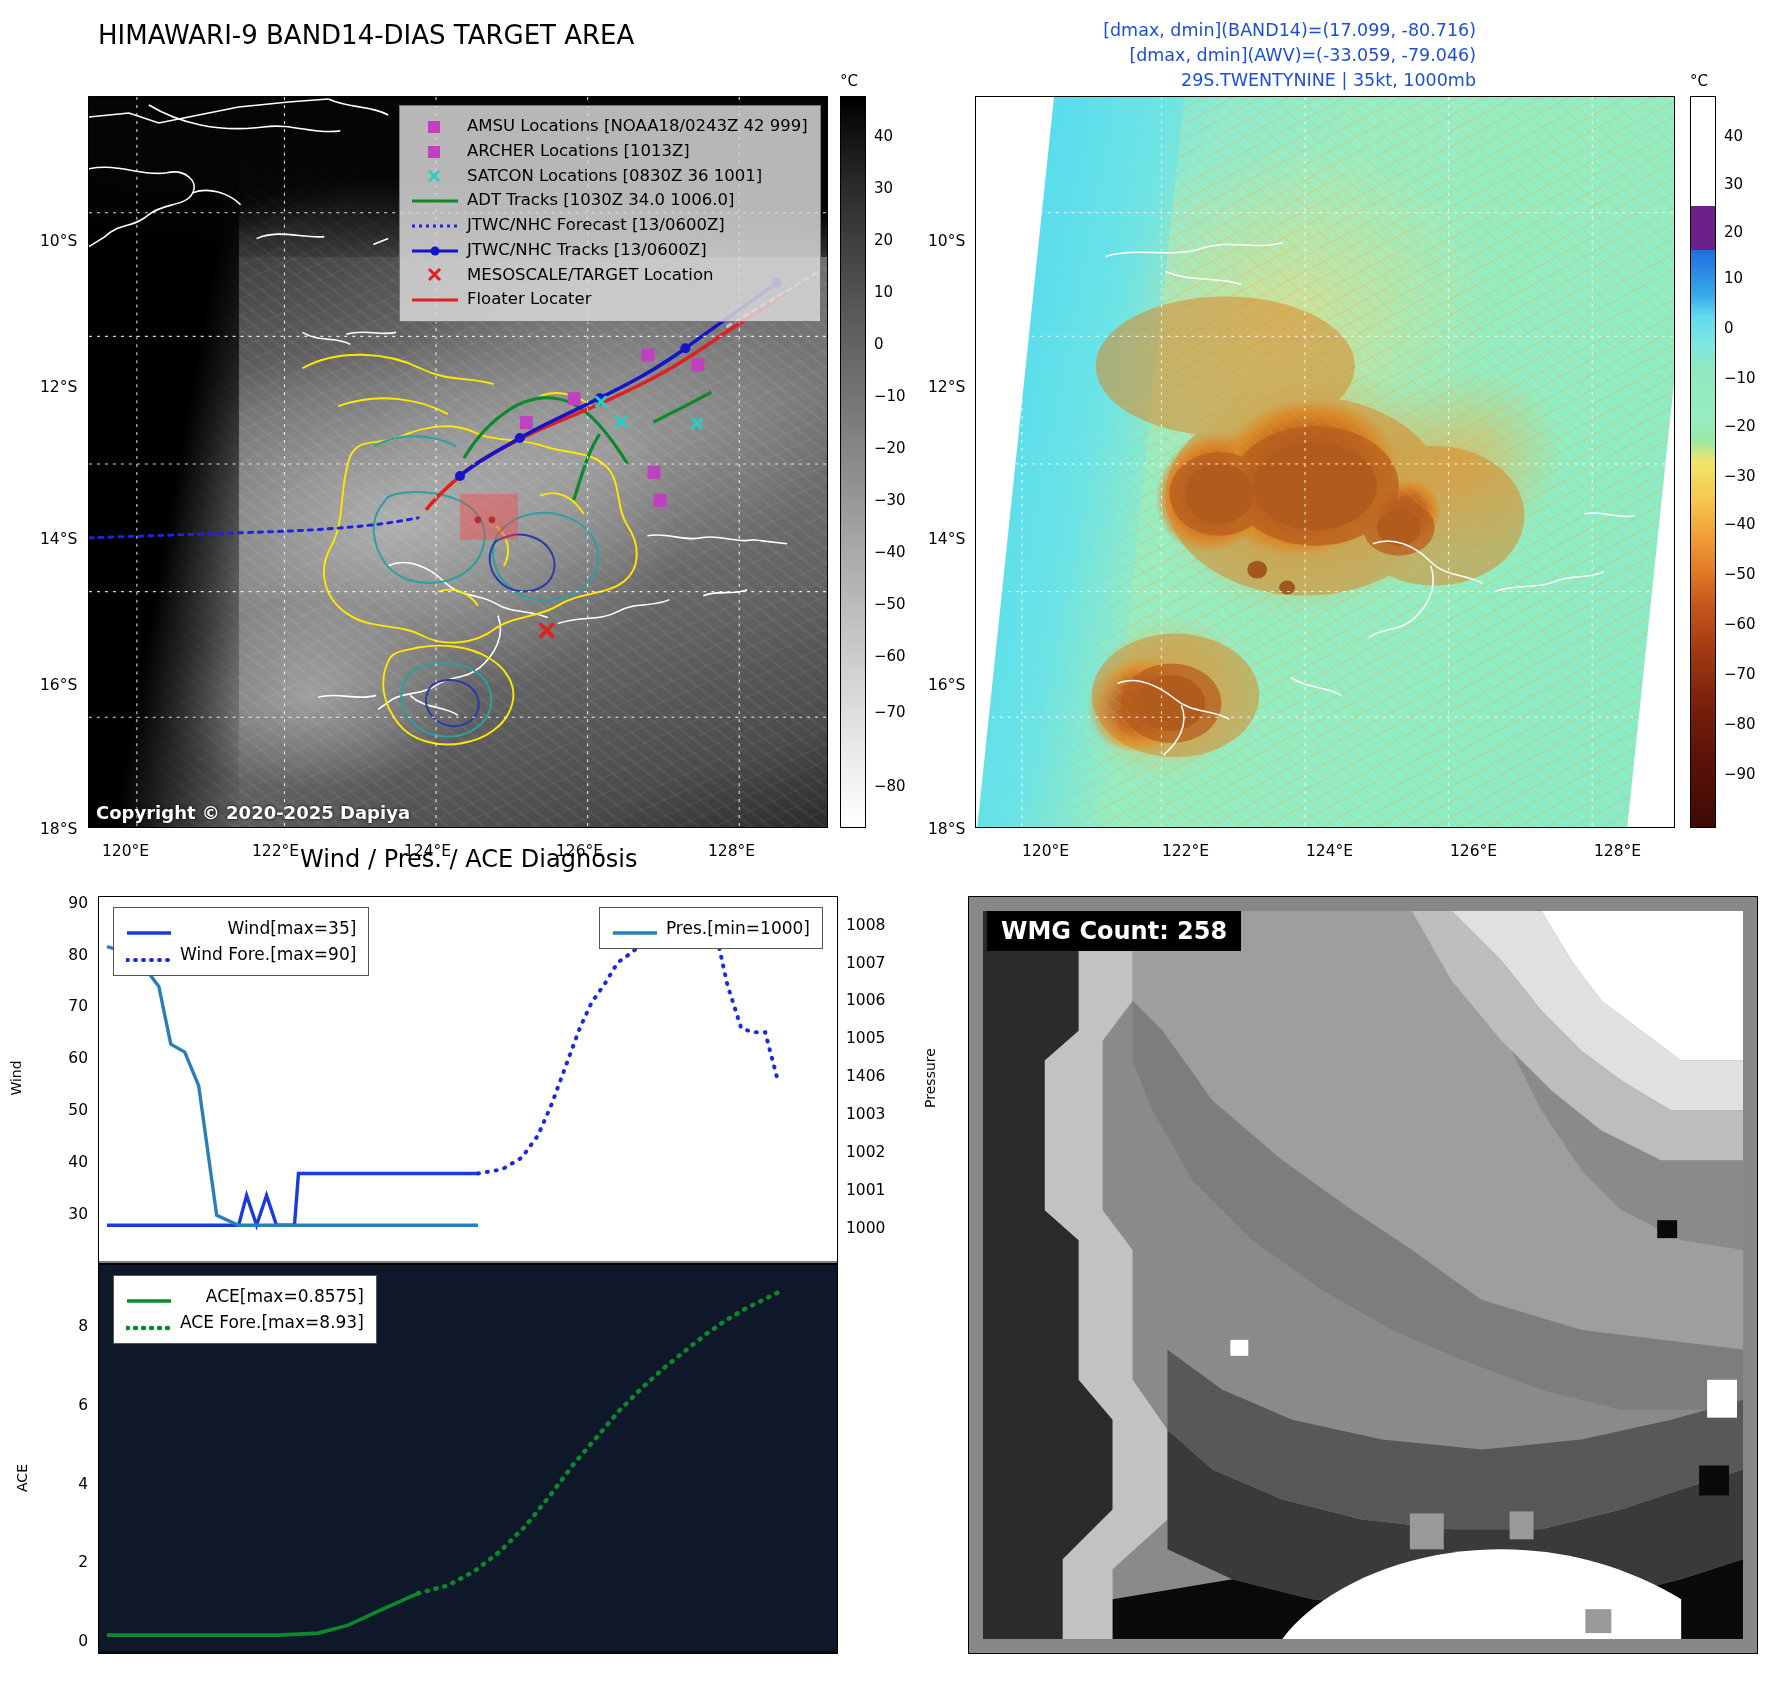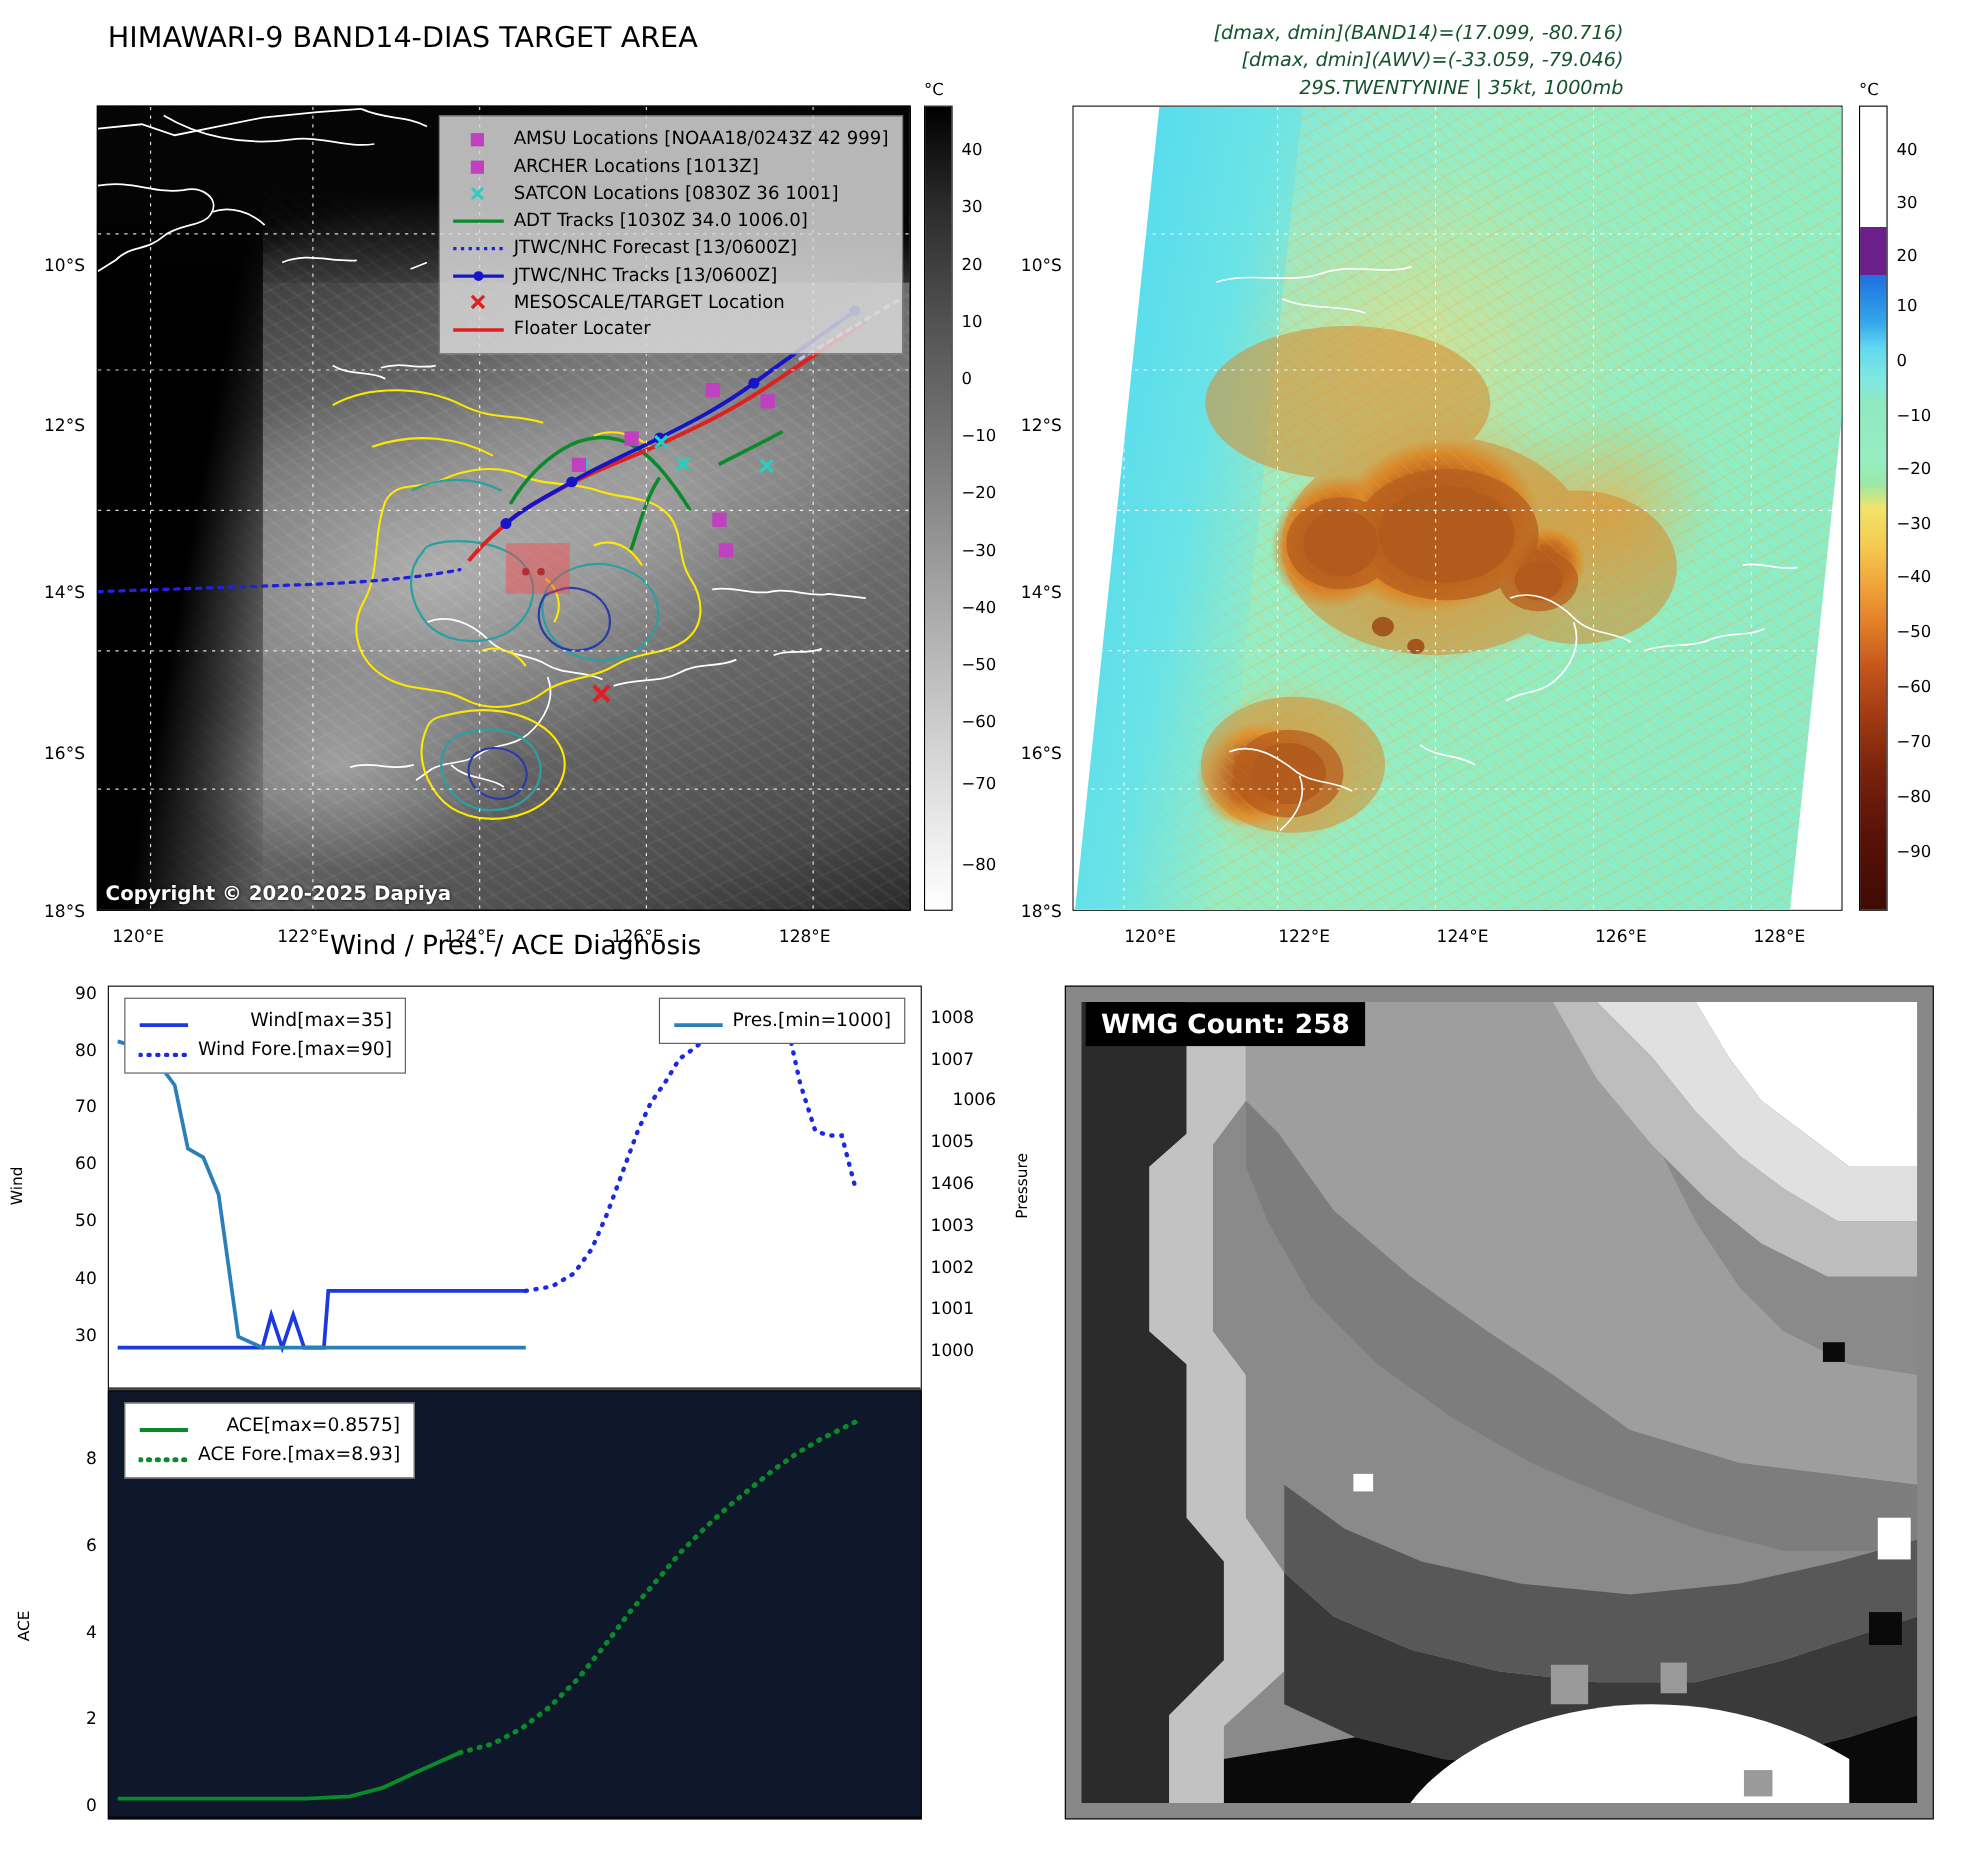--- a/index.html
+++ b/index.html
@@ -28,23 +28,22 @@
     font-size: 26px;
     color: #000;
     line-height: 1.32;
   }
   #header-right {
     position: absolute;
     right: 20px;
     top: 18px;
     text-align: right;
     font-size: 17.5px;
-    color: #14532d;
+    color: #1d4ed8;
     line-height: 1.42;
-    font-style: italic;
   }
 
   
   #panel-ir {
     position: absolute;
     left: 88px;
     top: 96px;
     width: 740px;
     height: 732px;
     background: #000;
@@ -591,21 +590,21 @@
   <div class="tickl" style="left:44px; width:44px; top:955px;">80</div>
   <div class="tickl" style="left:44px; width:44px; top:1006px;">70</div>
   <div class="tickl" style="left:44px; width:44px; top:1058px;">60</div>
   <div class="tickl" style="left:44px; width:44px; top:1110px;">50</div>
   <div class="tickl" style="left:44px; width:44px; top:1162px;">40</div>
   <div class="tickl" style="left:44px; width:44px; top:1214px;">30</div>
   <div class="yaxis-label" style="left:-2px; top:1070px; transform: rotate(-90deg);">Wind</div>
 
   <div class="tickl" style="left:846px; top:925px;">1008</div>
   <div class="tickl" style="left:846px; top:963px;">1007</div>
-  <div class="tickl" style="left:846px; top:1000px;margin-left:20px;">1006</div>
+  <div class="tickl" style="left:846px; top:1000px;">1006</div>
   <div class="tickl" style="left:846px; top:1038px;">1005</div>
   <div class="tickl" style="left:846px; top:1076px;">1406</div>
   <div class="tickl" style="left:846px; top:1114px;">1003</div>
   <div class="tickl" style="left:846px; top:1152px;">1002</div>
   <div class="tickl" style="left:846px; top:1190px;">1001</div>
   <div class="tickl" style="left:846px; top:1228px;">1000</div>
   <div class="yaxis-label" style="left:900px; top:1070px; transform: rotate(-90deg);">Pressure</div>
 
   <div id="panel-ace">
     <svg viewBox="0 0 740 390" preserveAspectRatio="none" style="position:absolute;inset:0;width:100%;height:100%">

